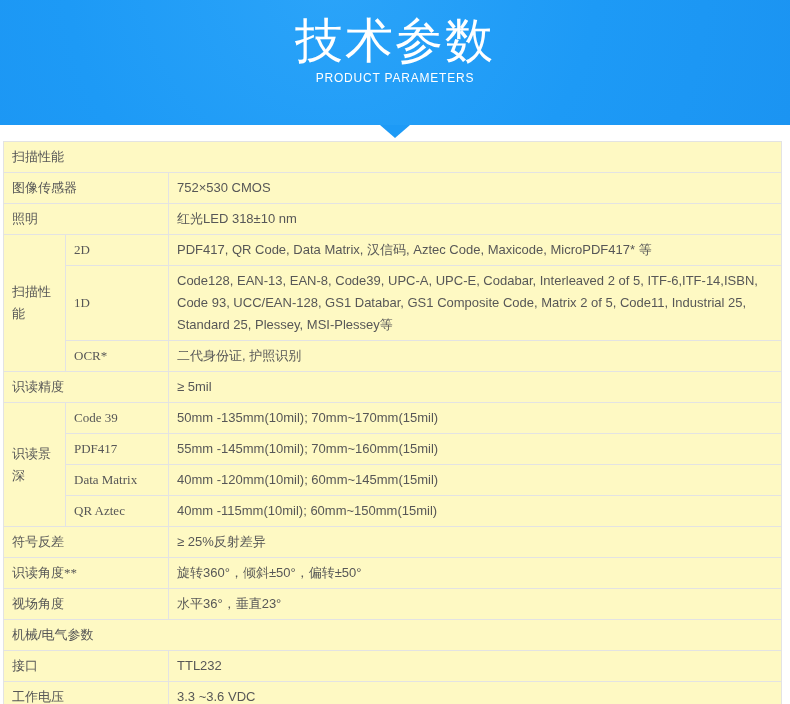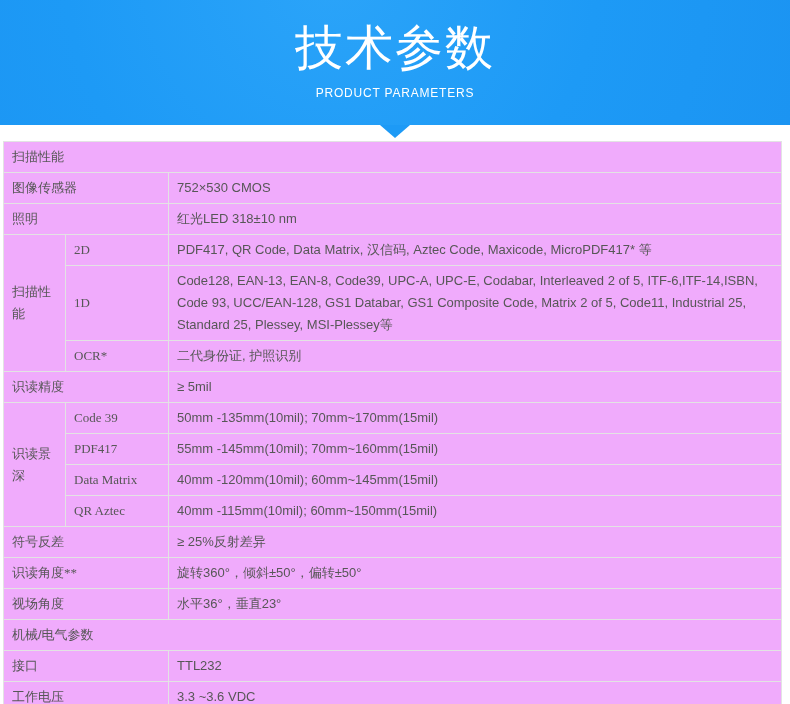--- a/index.html
+++ b/index.html
@@ -14,29 +14,29 @@
 
   
   .hero {
     position: relative;
     width: 790px;
     height: 125px;
     background: radial-gradient(circle at 42% -20%, #2ba4f9 0%, #1d9af6 55%, #1b94f2 100%);
     text-align: center;
   }
   .hero-title {
-    padding-top: 20px;
+    padding-top: 13px;
     font-size: 48px;
     line-height: 56px;
     letter-spacing: 2px;
     color: #ffffff;
     font-weight: 400;
   }
   .hero-subtitle {
-    margin-top: 10px;
+    margin-top: 2px;
     font-size: 12px;
     letter-spacing: 0.8px;
     color: #ffffff;
   }
   .hero-arrow {
     position: absolute;
     left: 50%;
     top: 125px;
     transform: translateX(-50%);
     width: 0;
@@ -50,21 +50,21 @@
   .spec-wrap {
     margin: 16px 0 0 3px;
   }
   table.spec {
     width: 778px;
     border-collapse: collapse;
     table-layout: fixed;
   }
   table.spec td {
     border: 1px solid #e3e3e3;
-    background: #f0abfc;
+    background: #fef9c3;
     color: #575757;
     font-size: 13px;
     line-height: 22px;
     padding: 4px 7px 4px 8px;
     vertical-align: middle;
     word-wrap: break-word;
   }
   td.section {
     height: 22px;
   }

